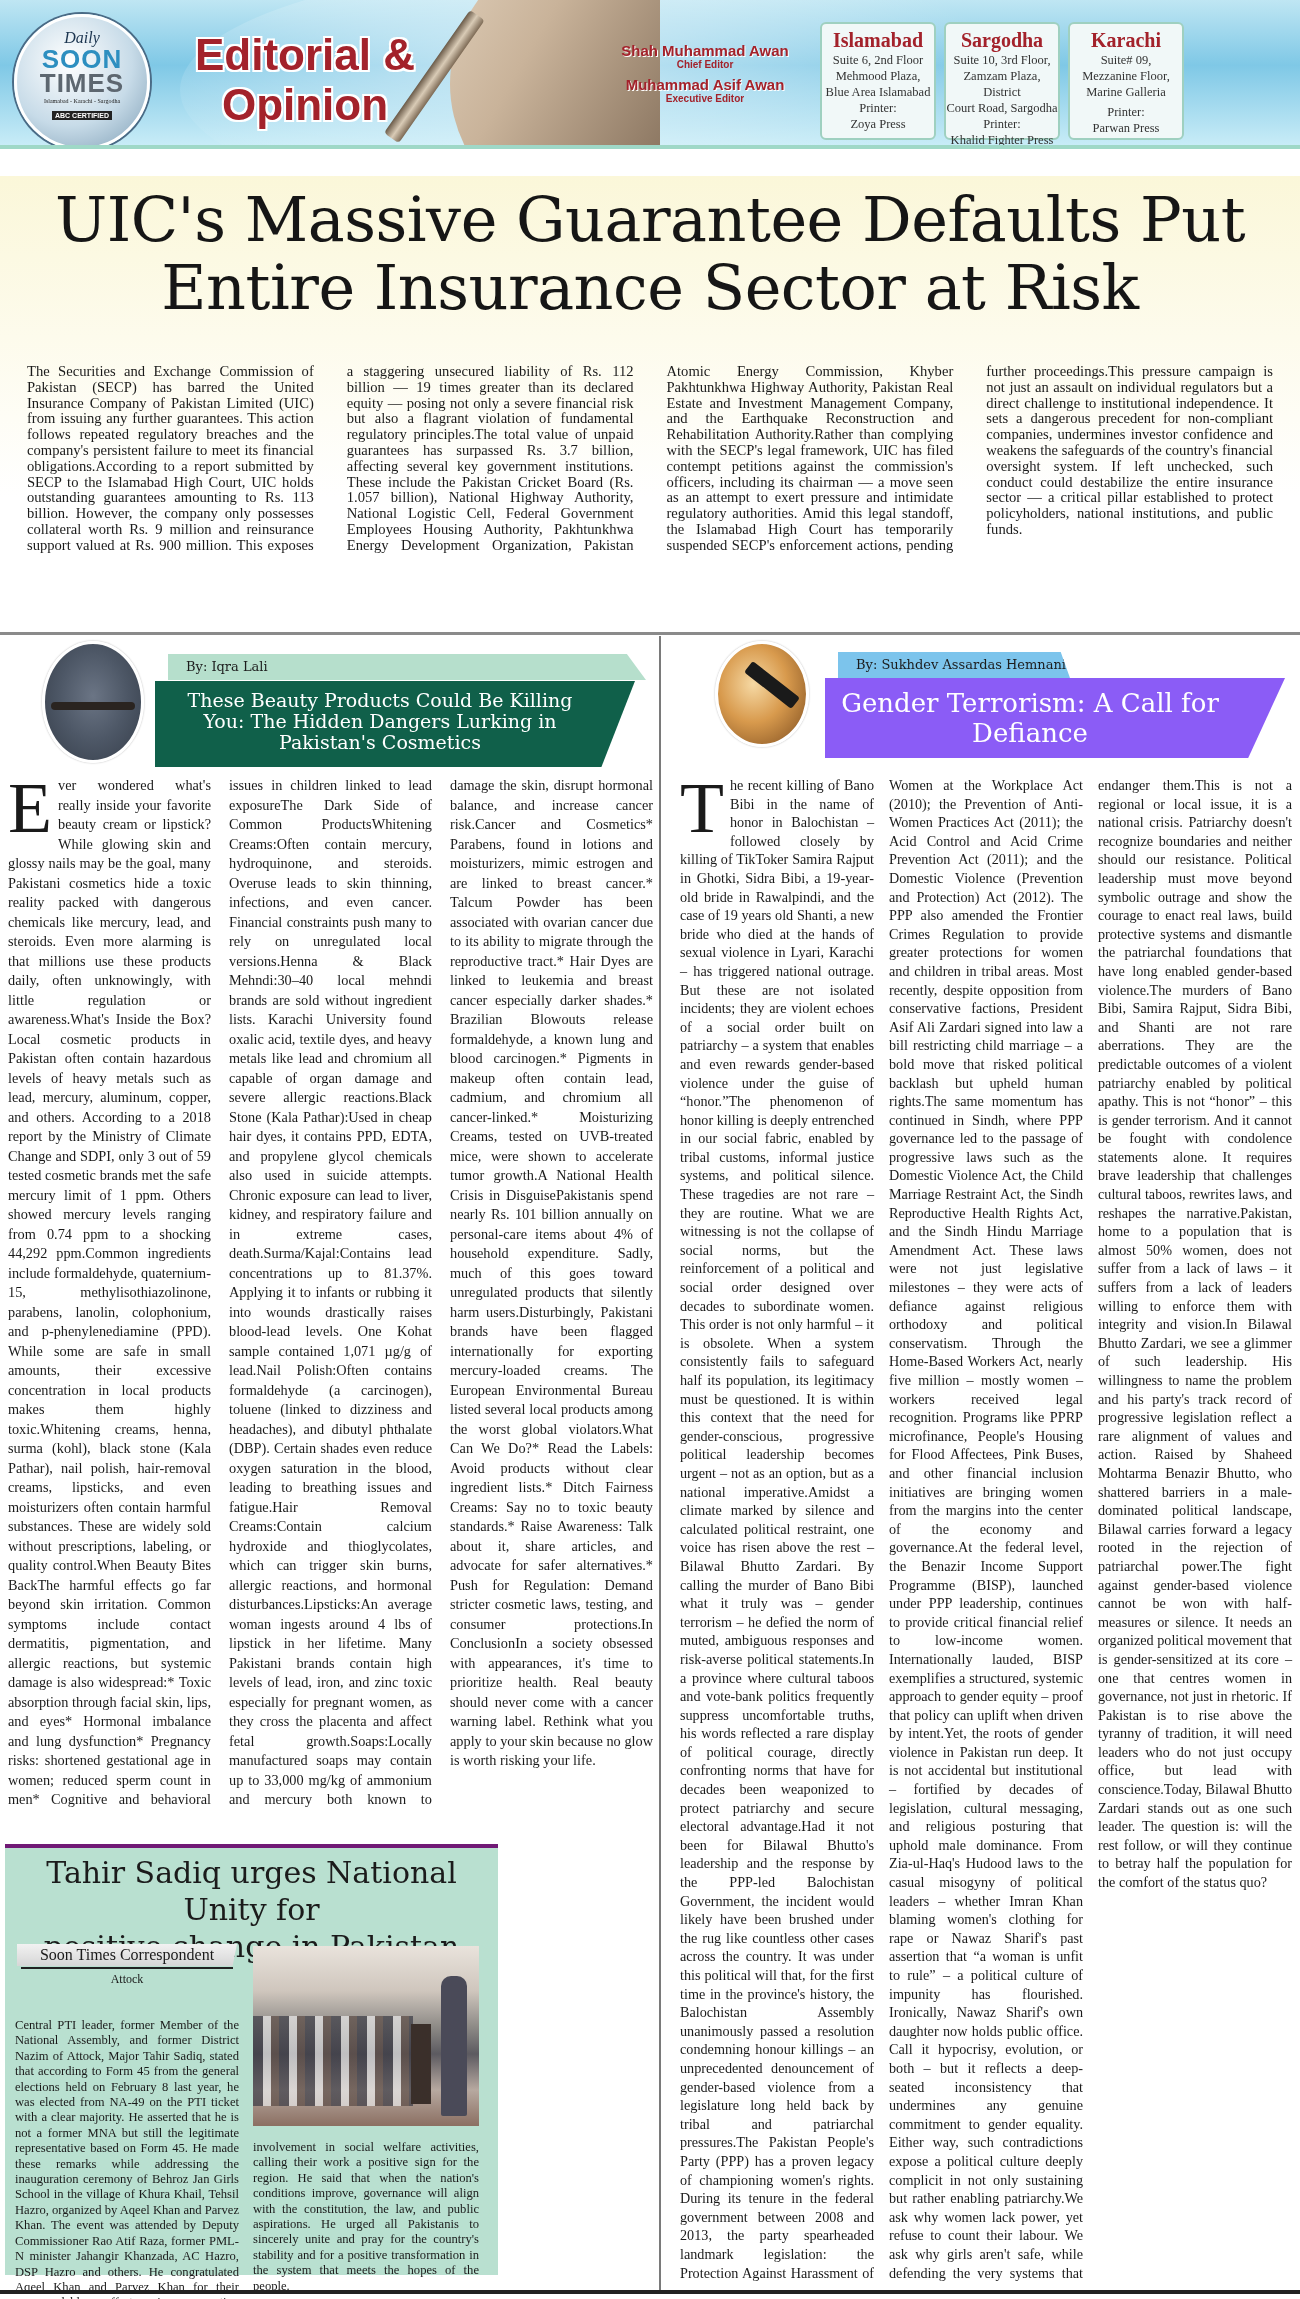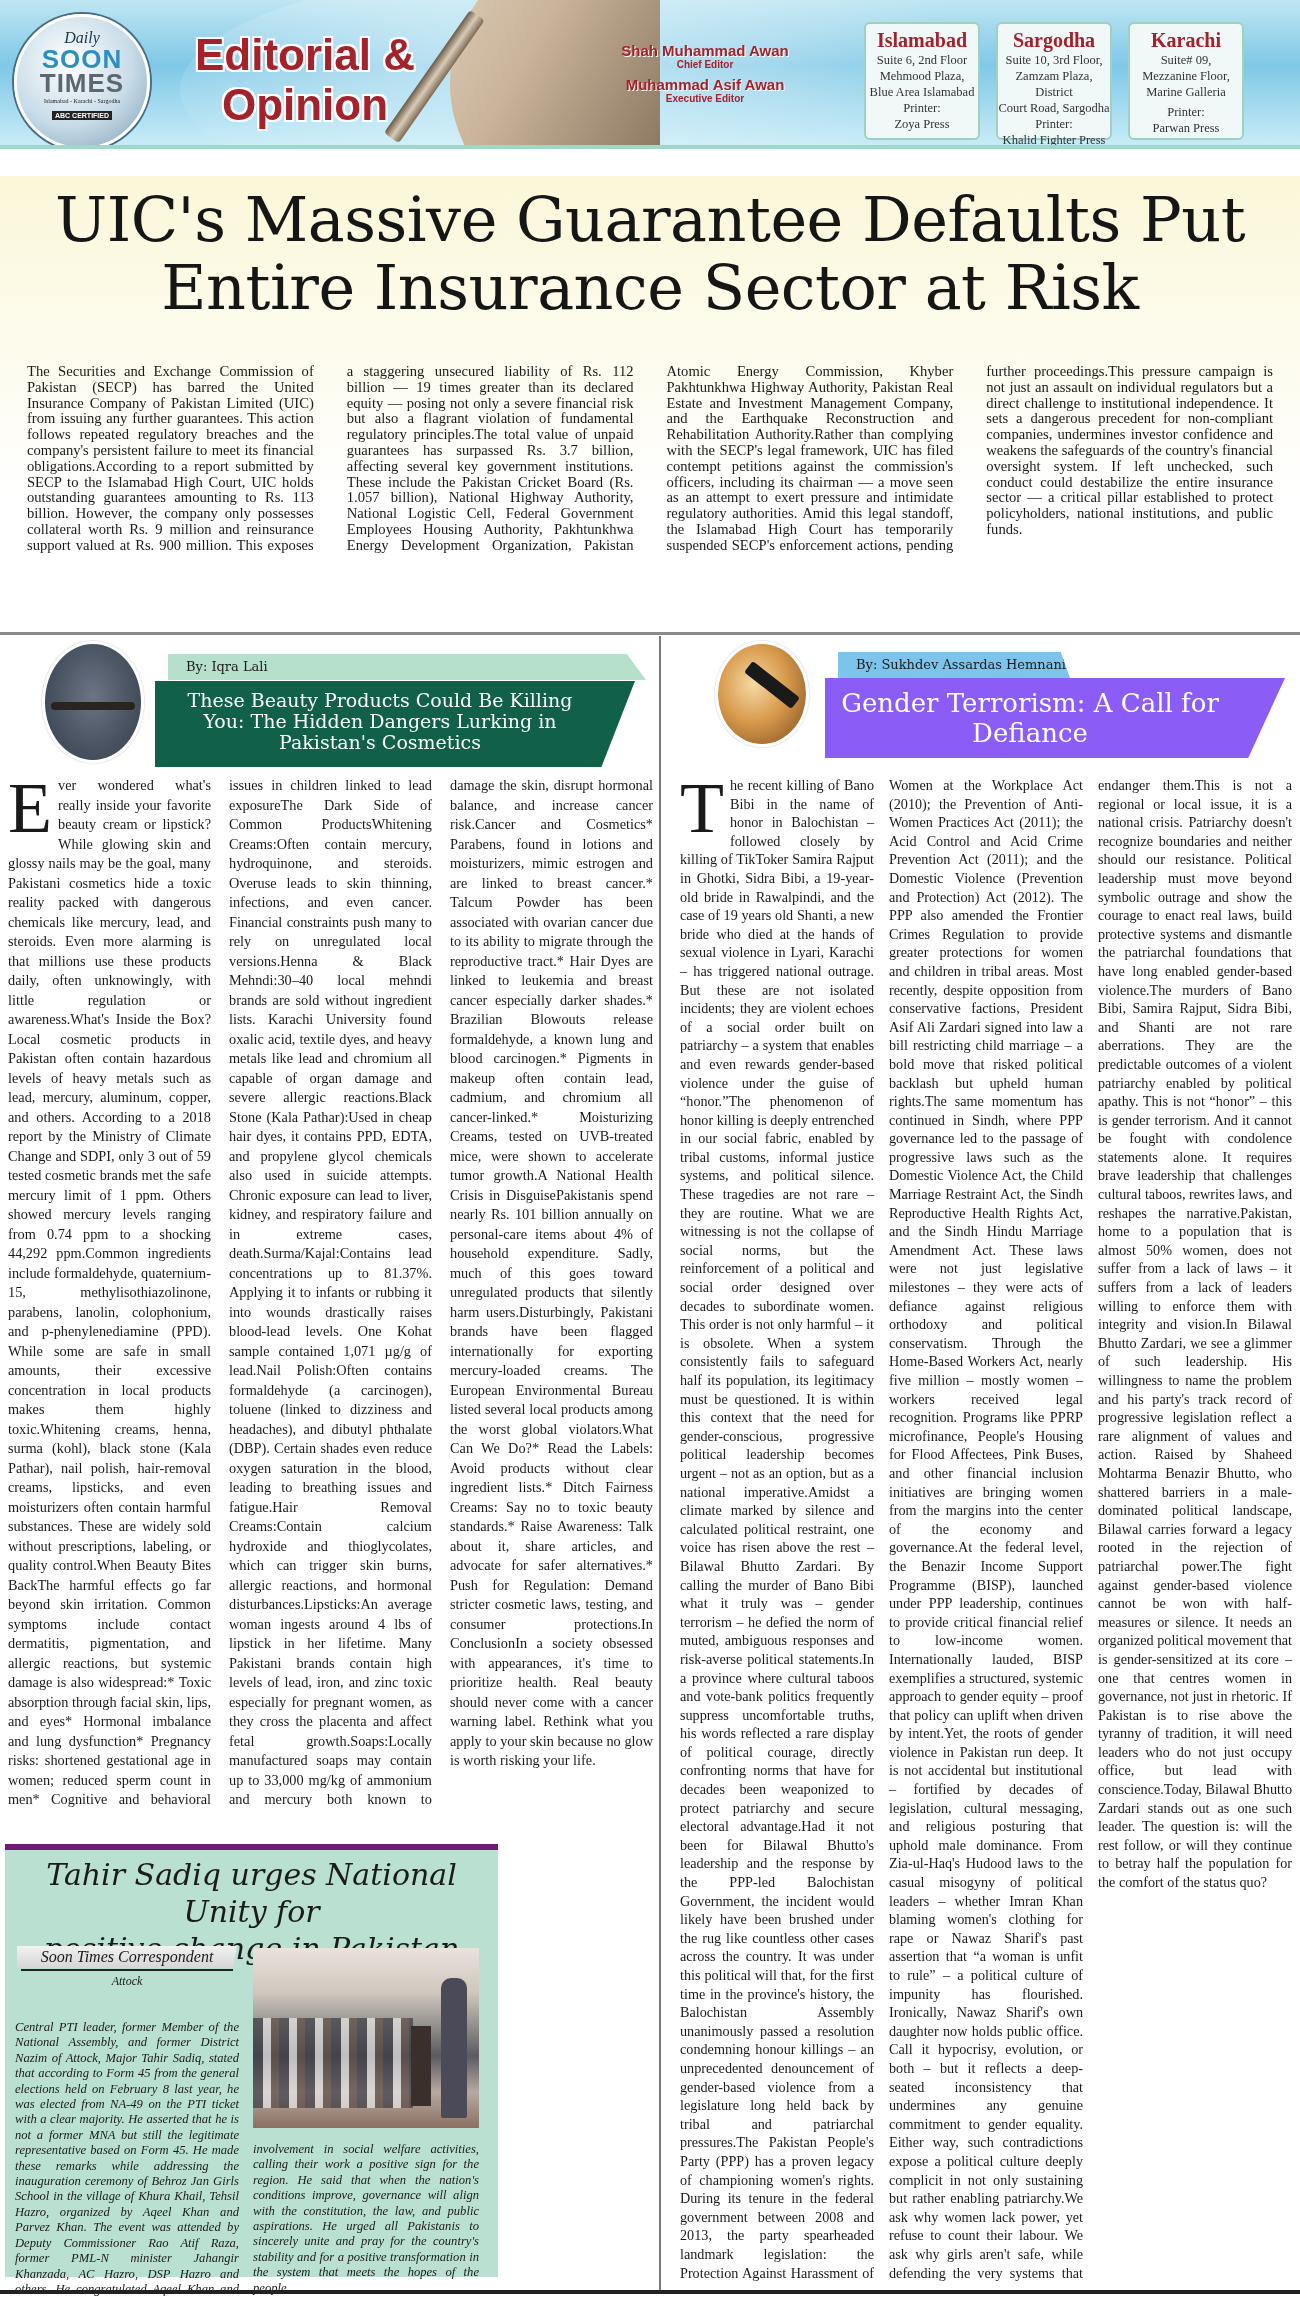--- a/index.html
+++ b/index.html
@@ -13,21 +13,21 @@
   .logo { position:absolute; left:14px; top:14px; width:130px; height:130px; border-radius:50%; background:radial-gradient(circle at 40% 35%,#ffffff,#c7dbe8 55%,#7c9cb3 100%); border:3px solid #ffffff; box-shadow:0 0 0 2px #4a6b86; text-align:center; }
   .logo .daily { font-family:"Liberation Serif", serif; font-style:italic; font-size:16px; color:#1c3550; margin-top:12px; }
   .logo .soon { font-family:"Liberation Sans", sans-serif; font-weight:bold; font-size:26px; color:#2d8fc0; line-height:24px; letter-spacing:1px; }
   .logo .times { font-family:"Liberation Sans", sans-serif; font-weight:bold; font-size:26px; color:#5d6770; line-height:24px; letter-spacing:1px; }
   .logo .cities { font-size:6px; color:#222; margin-top:3px; }
   .logo .abc { display:inline-block; font-family:"Liberation Sans", sans-serif; font-size:7px; font-weight:bold; background:#222; color:#fff; padding:1px 3px; margin-top:3px; }
   .section-title { position:absolute; left:160px; top:30px; width:290px; text-align:center; font-family:"Liberation Sans", sans-serif; font-weight:bold; font-size:44px; line-height:50px; color:#a3222b; text-shadow:2px 2px 0 #ffffff, -2px -2px 0 #ffffff, 2px -2px 0 #ffffff, -2px 2px 0 #ffffff; }
   .editors { position:absolute; left:590px; top:42px; width:230px; text-align:center; font-family:"Liberation Sans", sans-serif; }
   .editors .name { font-weight:bold; font-size:15px; color:#a3222b; text-shadow:1px 1px 0 #fff; }
   .editors .role { font-weight:bold; font-size:10px; color:#a3222b; margin-bottom:6px; }
-  .offices { position:absolute; left:820px; top:22px; display:flex; gap:16px;margin-left:44px; }
+  .offices { position:absolute; left:820px; top:22px; display:flex; gap:8px; }
   .office { width:116px; height:118px; background:#f1f8f8; border:2px solid #9fd0c0; border-radius:6px; text-align:center; font-size:12.5px; line-height:16px; color:#333; box-sizing:border-box; padding-top:4px; }
   .office .city { font-weight:bold; font-size:20px; color:#a3222b; line-height:24px; }
   .disclaimer { position:absolute; left:590px; top:150px; width:700px; text-align:right; font-size:10px; color:#222; }
   .disclaimer b { color:#b0222b; }
 
   
   .lead { position:absolute; left:0; top:176px; width:1300px; height:460px; background:linear-gradient(180deg,#fbf7d9 0%,#ffffff 70%); }
   .lead-headline { position:absolute; left:0; top:10px; width:1300px; text-align:center; font-family:"DejaVu Serif", serif; font-size:62px; line-height:68px; color:#161616; letter-spacing:-0.5px; }
   .lead-body { position:absolute; left:27px; top:188px; width:1246px; column-count:4; column-gap:33px; font-size:14.6px; line-height:15.8px; text-align:justify; }
   .rule { position:absolute; height:3px; background:#8a8a8a; }
@@ -46,21 +46,21 @@
   .gender-photo { left:715px; top:641px; width:88px; height:100px; background:radial-gradient(ellipse at 40% 40%,#f6d9a4 0%,#d89a4d 45%,#7a4a1d 100%); }
   .gender-photo .pen { position:absolute; left:24px; top:34px; width:60px; height:14px; background:#1a1a1a; transform:rotate(38deg); border-radius:3px; }
   .gender-byline { left:838px; top:652px; width:232px; background:#7cc4ec; clip-path:polygon(0 0,96% 0,100% 100%,0 100%); }
   .gender-headline { left:825px; top:678px; width:460px; height:80px; background:#8b5cf6; clip-path:polygon(0 0,100% 0,92% 100%,0 100%); font-size:26px; line-height:30px; padding:10px 50px 0 0; }
 
   
   .body-text { position:absolute; font-size:14.3px; line-height:19.5px; text-align:justify; }
   .beauty-body { left:8px; top:776px; width:645px; height:1050px; column-count:3; column-gap:18px; column-fill:auto; }
   .gender-body { left:680px; top:776px; width:612px; height:1520px; column-count:3; column-gap:15px; column-fill:auto; font-size:14.2px; line-height:18.6px; }
   .dropcap { float:left; font-size:72px; line-height:60px; padding-right:6px; margin-top:2px; font-family:"Liberation Serif", serif; }
-  .tahir-box { position:absolute; left:5px; top:1844px; width:493px; height:427px; background:#b9e0d0; border-top:6px solid #701a75;font-style:italic; }
+  .tahir-box { position:absolute; left:5px; top:1844px; width:493px; height:427px; background:#b9e0d0; border-top:4px solid #701a75; }
   .tahir-headline { position:absolute; left:0; top:6px; width:493px; text-align:center; font-family:"DejaVu Serif", serif; font-size:30px; line-height:37px; color:#1b1b1b; }
   .corr-band { position:absolute; left:12px; top:96px; width:220px; height:22px; background:linear-gradient(180deg,#f2f2f2,#d6d6d6); clip-path:polygon(0 0,100% 0,98% 100%,0 100%); text-align:center; font-size:16px; line-height:22px; }
   .corr-line { position:absolute; left:16px; top:119px; width:212px; height:2px; background:#222; }
   .dateline { position:absolute; left:12px; top:124px; width:220px; text-align:center; font-size:12px; }
   .tahir-photo { position:absolute; left:248px; top:98px; width:226px; height:180px; background:linear-gradient(180deg,#e9e3dc 0%,#cfc6bd 25%,#8d8a86 45%,#5c5a60 60%,#b7a9a0 80%,#8b6f62 100%); overflow:hidden; }
   .tahir-photo .crowd { position:absolute; left:0; top:70px; width:160px; height:90px; background:repeating-linear-gradient(90deg,#3a3a44 0 10px,#e9e9e9 10px 18px,#5a4a44 18px 26px); opacity:0.7; }
   .tahir-photo .speaker { position:absolute; left:188px; top:30px; width:26px; height:140px; background:#4a4a58; border-radius:10px 10px 2px 2px; }
   .tahir-photo .podium { position:absolute; left:158px; top:78px; width:20px; height:80px; background:#3a2f2a; }
   .tahir-col1 { position:absolute; left:10px; top:170px; width:224px; font-size:12.6px; line-height:15.4px; text-align:justify; }
   .tahir-col2 { position:absolute; left:248px; top:292px; width:226px; font-size:12.6px; line-height:15.4px; text-align:justify; }

